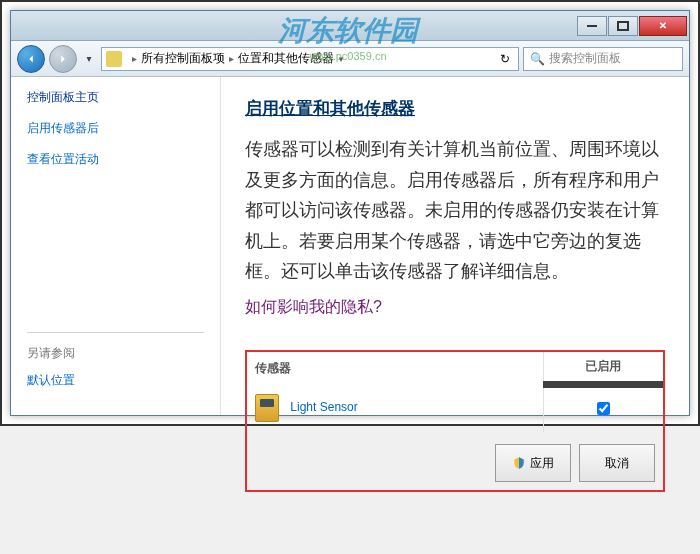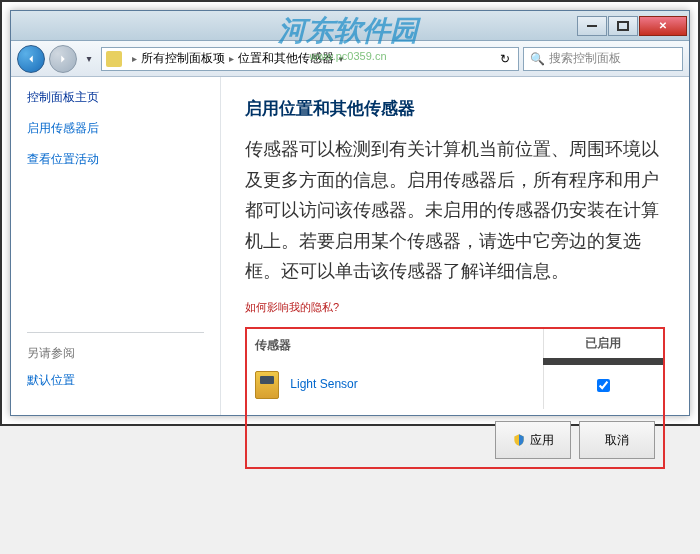--- a/index.html
+++ b/index.html
@@ -40,23 +40,23 @@
     .content { display: flex; height: calc(100% - 66px); }
     
     .sidebar { width: 210px; background: #fff; border-right: 1px solid #e0e4e8; padding: 12px 16px; display: flex; flex-direction: column; }
     .sidebar-link { color: #0066cc; font-size: 12px; margin-bottom: 14px; cursor: pointer; }
     .sidebar-header { color: #003399; font-size: 12px; margin-bottom: 14px; }
     .sidebar-spacer { flex: 1; }
     .sidebar-footer { border-top: 1px solid #d0d4d8; padding-top: 12px; }
     .sidebar-footer-header { color: #777; font-size: 12px; margin-bottom: 10px; }
     
     .main { flex: 1; padding: 20px 24px 16px 24px; position: relative; }
-    .page-title { color: #003366; font-size: 17px; margin-bottom: 14px; }
+    .page-title { color: #003366; font-size: 17px; margin-bottom: 14px; text-decoration: underline; }
     .description { font-size: 18px; color: #333; line-height: 1.7; margin-bottom: 10px; }
-    .help-link { color: #b91c1c; font-size: 11px; cursor: pointer; display: inline-block; margin-bottom: 12px; }
+    .help-link { color: #701a75; font-size: 16px; cursor: pointer; display: inline-block; margin-bottom: 32px; }
     
     .highlight-box { border: 2px solid #e03030; padding: 0; }
     
     .sensor-table { width: 100%; border-collapse: collapse; font-size: 12px; }
     .sensor-table th { font-weight: bold; color: #555; padding: 6px 8px; text-align: left; }
     .sensor-table th.enabled-col { text-align: center; width: 120px; border-left: 1px solid #e0e0e0; border-bottom: 7px solid #404040; }
     .sensor-table td { padding: 10px 8px; }
     .sensor-row td { }
     .sensor-icon { width: 24px; height: 28px; display: inline-block; vertical-align: middle; margin-right: 8px; background: linear-gradient(to bottom, #f0c848, #d8a030); border: 1px solid #b88820; border-radius: 2px; position: relative; }
     .sensor-icon:before { content: ""; position: absolute; top: 4px; left: 4px; right: 4px; height: 8px; background: #405060; border-radius: 1px; }

